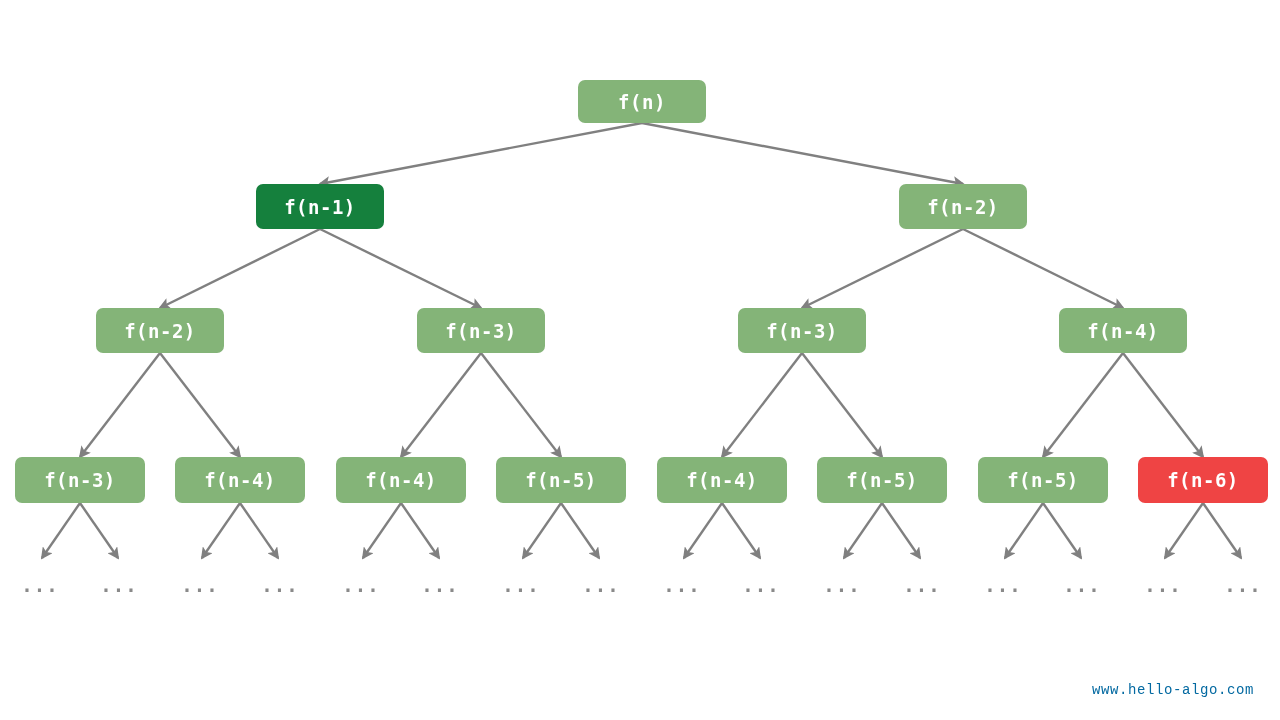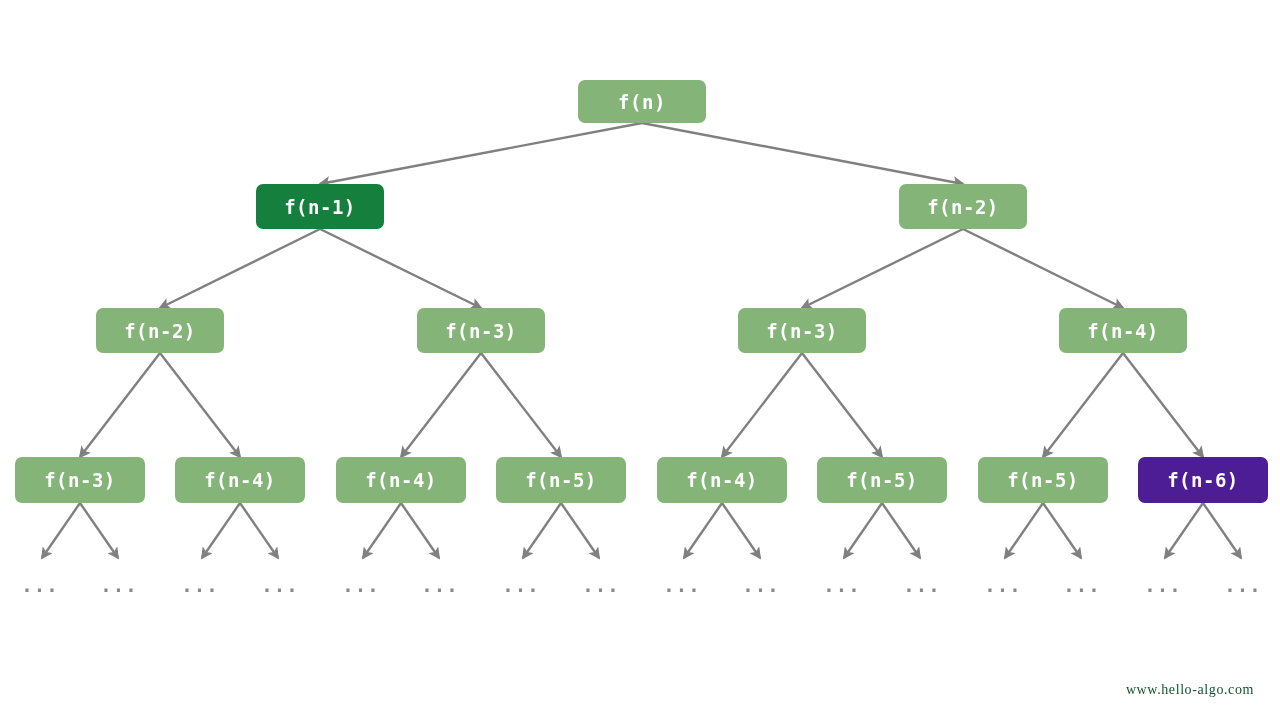--- a/index.html
+++ b/index.html
@@ -51,22 +51,22 @@
     font-weight: bold;
     letter-spacing: 1px;
     line-height: 1;
     transform: translate(-50%, -50%);
     user-select: none;
   }
   #watermark {
     position: absolute;
     right: 26px;
     bottom: 22px;
-    color: #14532d;
-    font-family: Liberation Serif, serif;
+    color: #0369a1;
+    font-family: Liberation Mono, monospace;
     font-size: 14px;
     letter-spacing: 0.6px;
     user-select: none;
   }
 </style>
 </head>
 <body style="background: rgb(255, 255, 255);">
 
 <div id="diagram-root">
 
@@ -118,21 +118,21 @@
       <div class="node" style="left: 417px; top: 308px; width: 128px; height: 45px; background: rgb(132, 180, 120); color: rgb(255, 255, 255);">f(n-3)</div>
       <div class="node" style="left: 738px; top: 308px; width: 128px; height: 45px; background: rgb(132, 180, 120); color: rgb(255, 255, 255);">f(n-3)</div>
       <div class="node" style="left: 1059px; top: 308px; width: 128px; height: 45px; background: rgb(132, 180, 120); color: rgb(255, 255, 255);">f(n-4)</div>
       <div class="node" style="left: 15px; top: 457px; width: 130px; height: 46px; background: rgb(132, 180, 120); color: rgb(255, 255, 255);">f(n-3)</div>
       <div class="node" style="left: 175px; top: 457px; width: 130px; height: 46px; background: rgb(132, 180, 120); color: rgb(255, 255, 255);">f(n-4)</div>
       <div class="node" style="left: 336px; top: 457px; width: 130px; height: 46px; background: rgb(132, 180, 120); color: rgb(255, 255, 255);">f(n-4)</div>
       <div class="node" style="left: 496px; top: 457px; width: 130px; height: 46px; background: rgb(132, 180, 120); color: rgb(255, 255, 255);">f(n-5)</div>
       <div class="node" style="left: 657px; top: 457px; width: 130px; height: 46px; background: rgb(132, 180, 120); color: rgb(255, 255, 255);">f(n-4)</div>
       <div class="node" style="left: 817px; top: 457px; width: 130px; height: 46px; background: rgb(132, 180, 120); color: rgb(255, 255, 255);">f(n-5)</div>
       <div class="node" style="left: 978px; top: 457px; width: 130px; height: 46px; background: rgb(132, 180, 120); color: rgb(255, 255, 255);">f(n-5)</div>
-      <div class="node" style="left: 1138px; top: 457px; width: 130px; height: 46px; background: #4c1d95; color: rgb(255, 255, 255);">f(n-6)</div>
+      <div class="node" style="left: 1138px; top: 457px; width: 130px; height: 46px; background: #ef4444; color: rgb(255, 255, 255);">f(n-6)</div>
     </div>
   <div id="ellipsis-layer">
       <div class="ellipsis" style="left: 40px; top: 585px; color: rgb(138, 138, 138);">...</div>
       <div class="ellipsis" style="left: 119px; top: 585px; color: rgb(138, 138, 138);">...</div>
       <div class="ellipsis" style="left: 200px; top: 585px; color: rgb(138, 138, 138);">...</div>
       <div class="ellipsis" style="left: 280px; top: 585px; color: rgb(138, 138, 138);">...</div>
       <div class="ellipsis" style="left: 361px; top: 585px; color: rgb(138, 138, 138);">...</div>
       <div class="ellipsis" style="left: 440px; top: 585px; color: rgb(138, 138, 138);">...</div>
       <div class="ellipsis" style="left: 521px; top: 585px; color: rgb(138, 138, 138);">...</div>
       <div class="ellipsis" style="left: 601px; top: 585px; color: rgb(138, 138, 138);">...</div>

